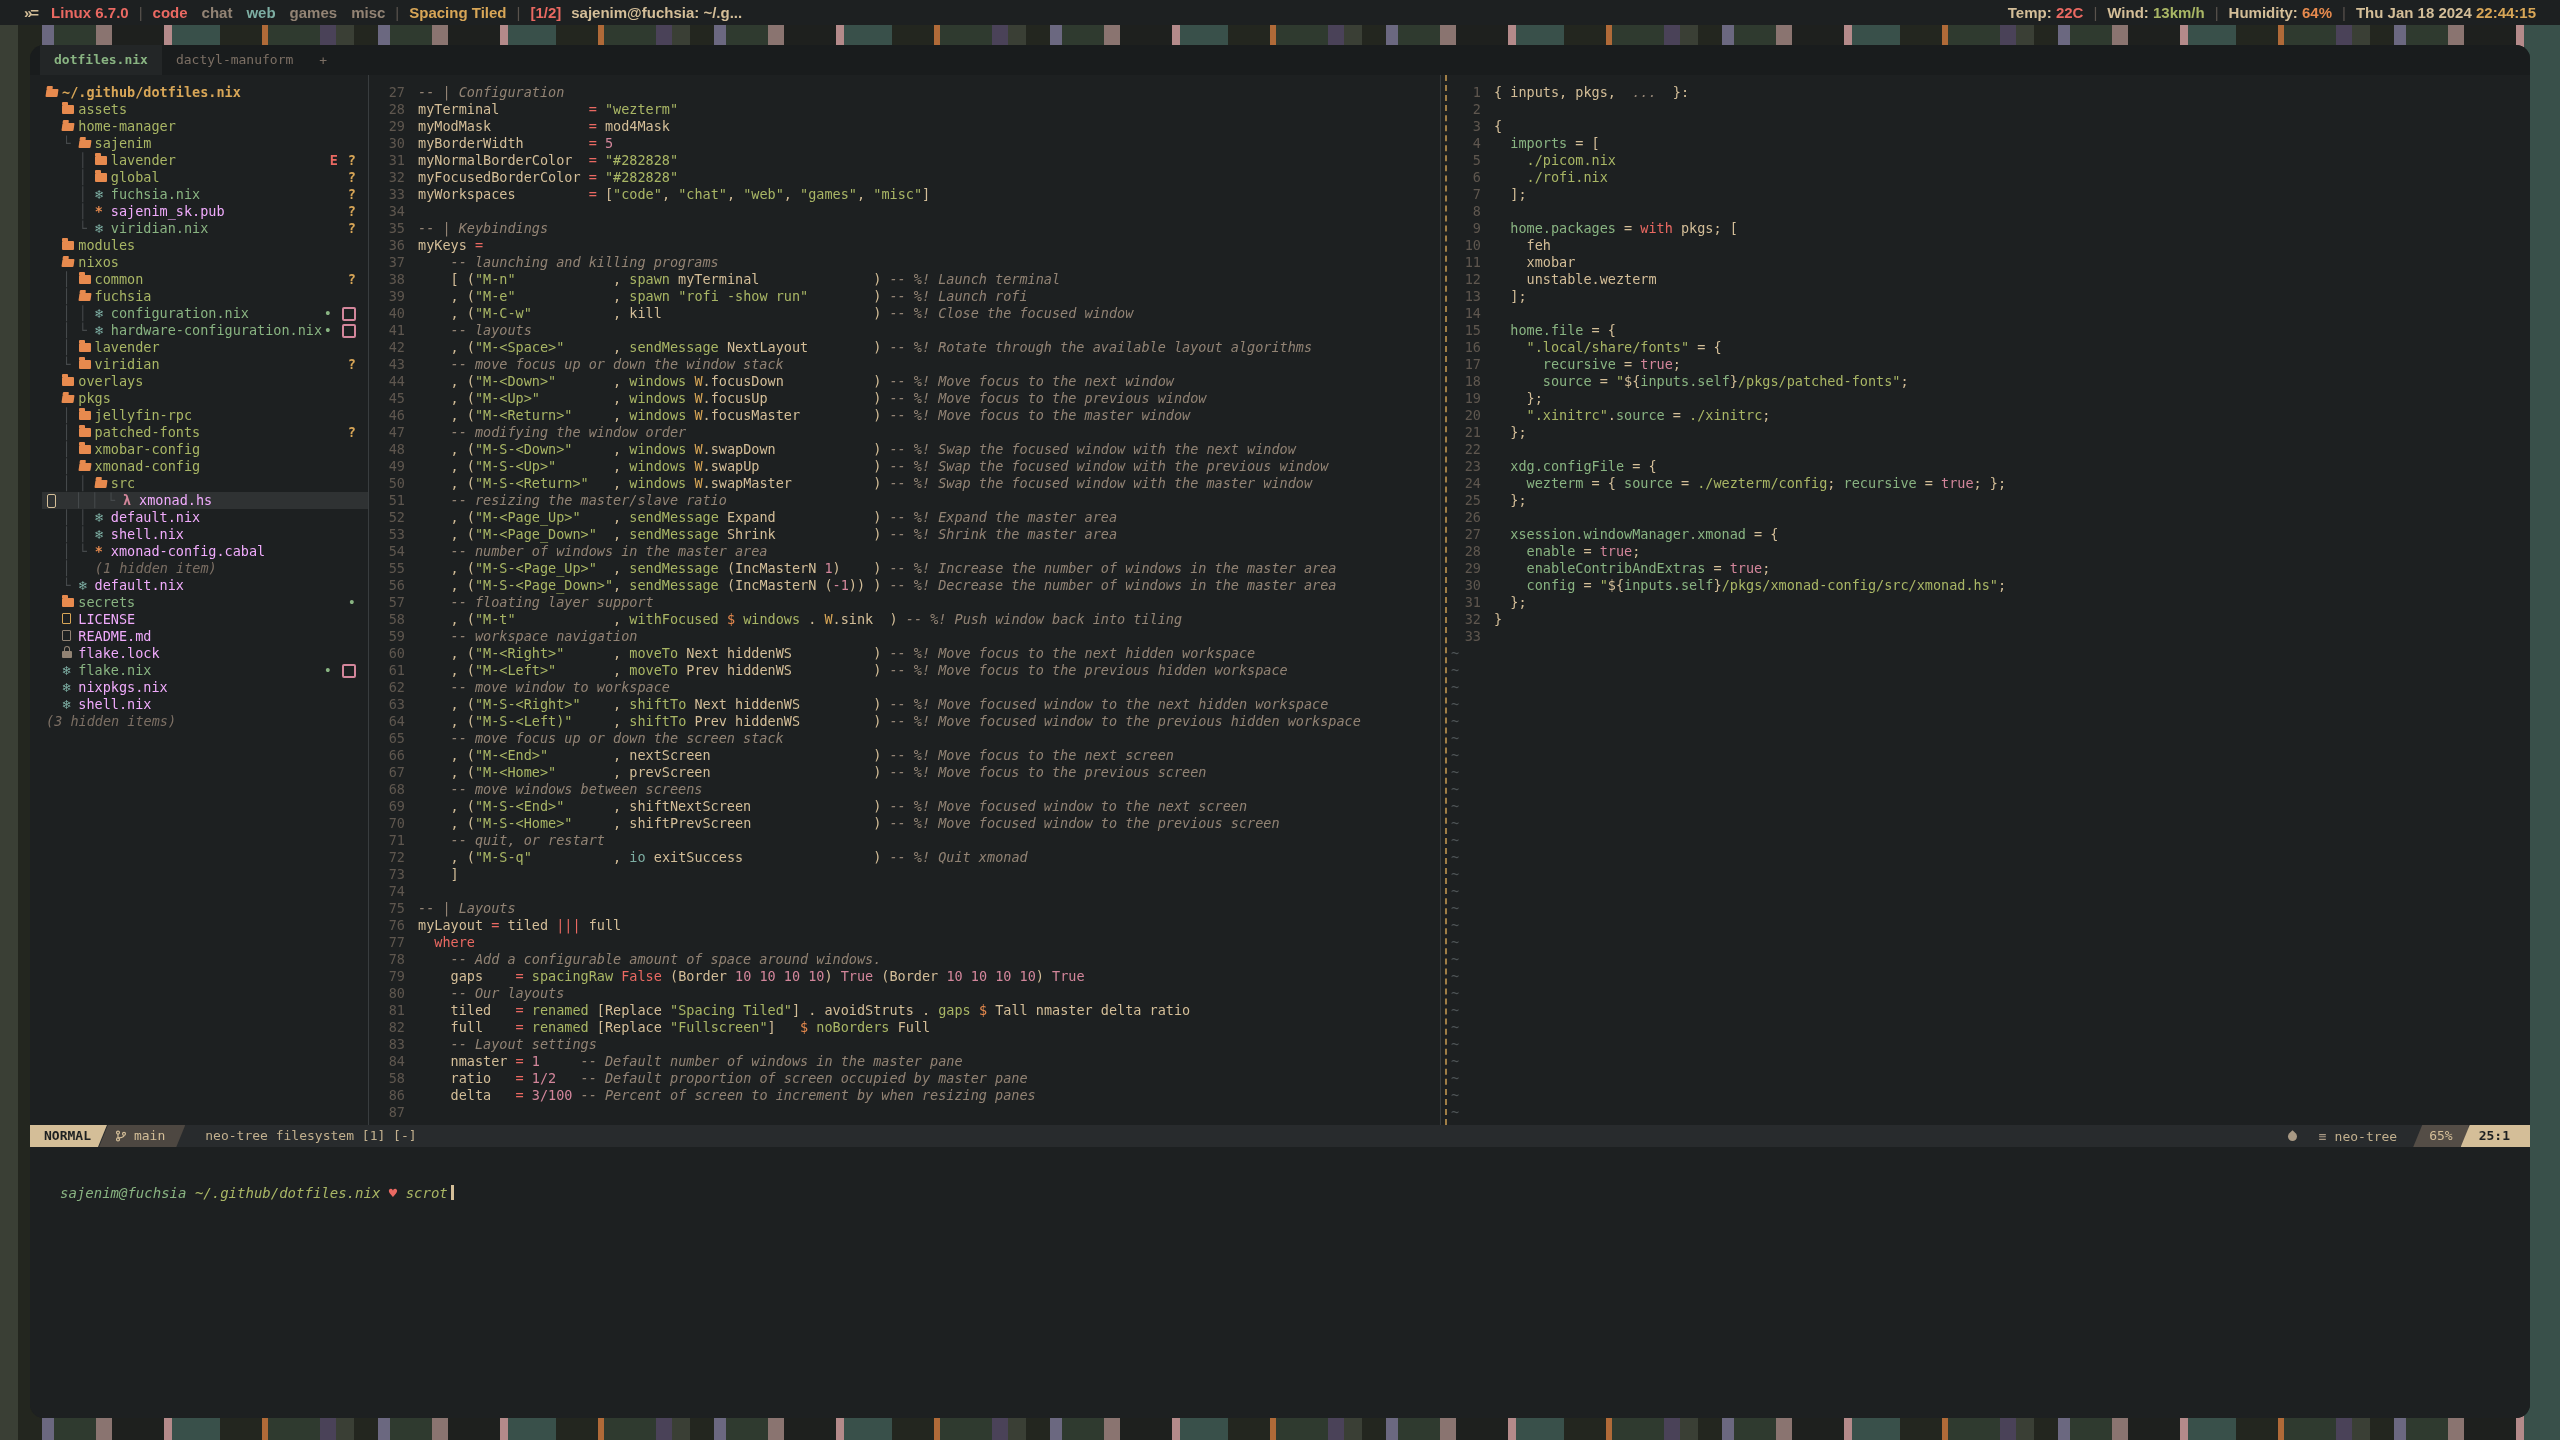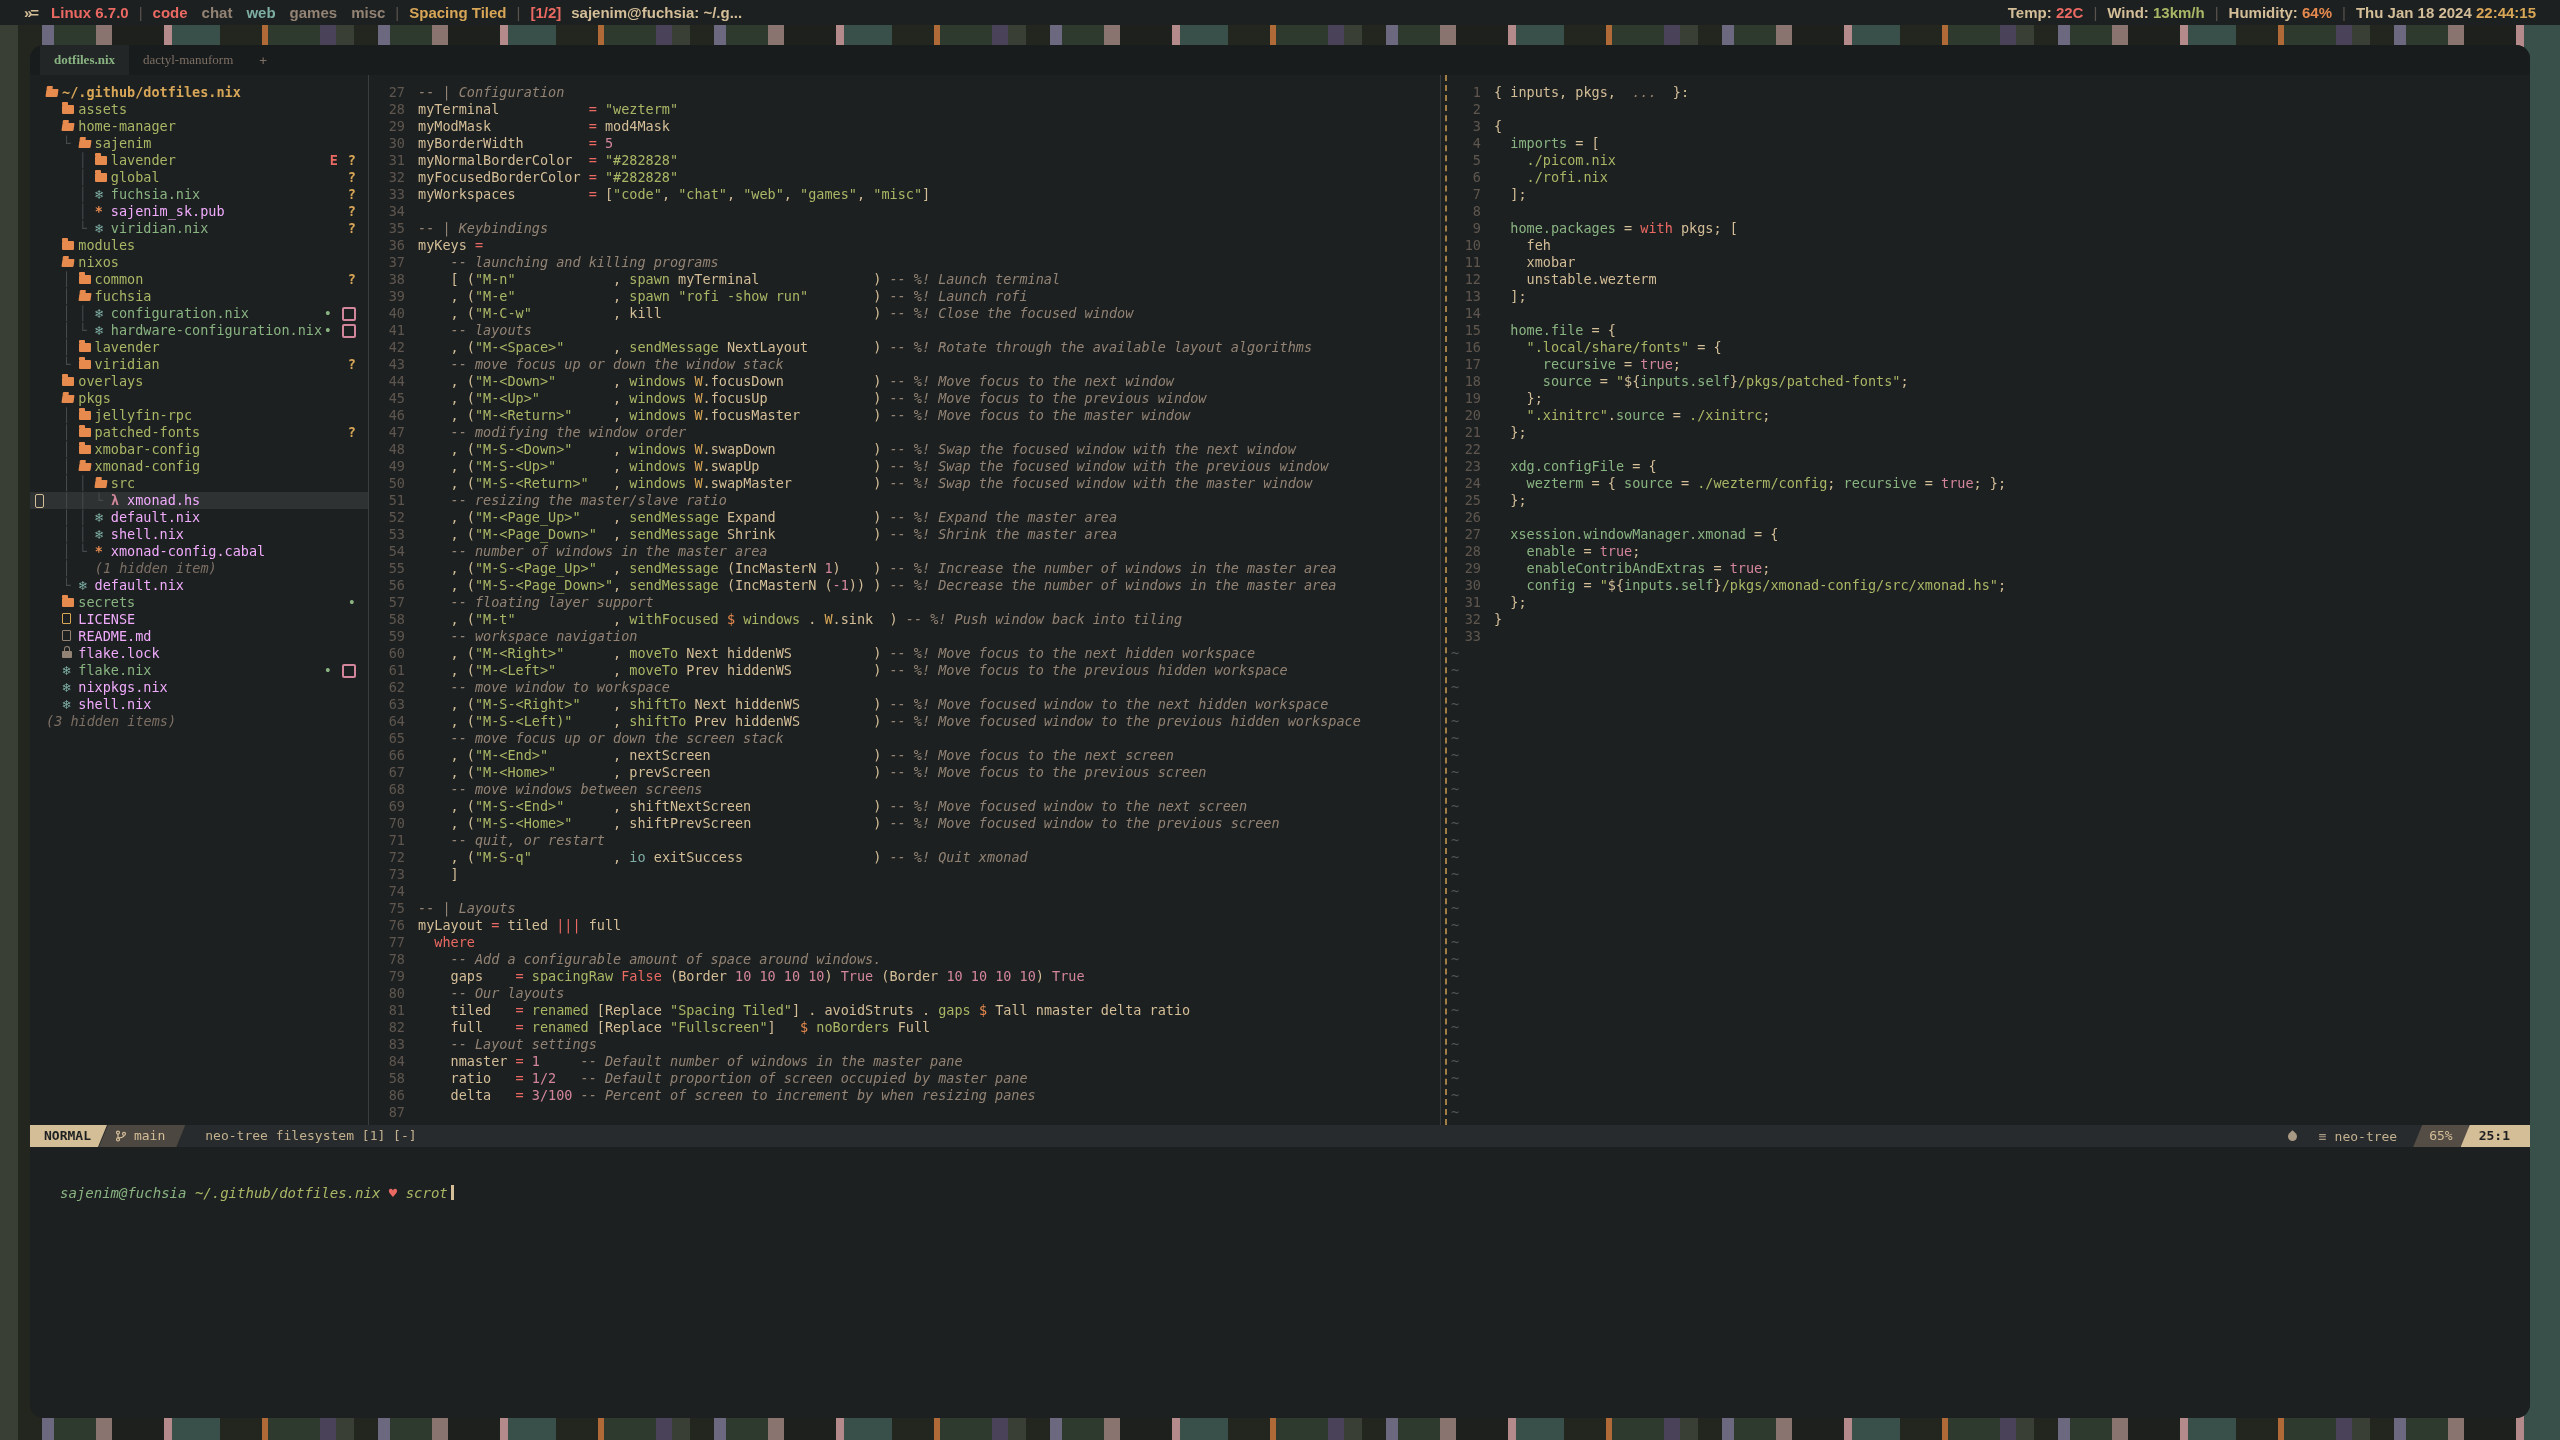--- a/index.html
+++ b/index.html
@@ -58,21 +58,21 @@
   .t-p{color:#d3869b}
   .t-a{color:#89b482}
   .t-b{color:#7daea3}
   .t-d{color:#4e5456}
   .t-guide{color:#45494b}
 
   
   .neotree{position:absolute;left:0;top:0;bottom:0;width:338px;padding-top:9px;box-sizing:border-box;}
   .trow{height:17px;line-height:17px;white-space:pre;font-family:"DejaVu Sans Mono",monospace;font-size:13.5px;
     position:relative;padding-left:16px;}
-  .trow.selected{background:#2f3233;}
+  .trow.selected{background:#2f3233;margin-left:12px;}
   .trow.selected::before{content:"";position:absolute;left:5px;top:2px;width:7px;height:12px;
     border:1px solid #d4be98;border-radius:2px;}
   .n-root{color:#d8a657;font-weight:bold}
   .n-green{color:#a9b665}
   .n-aqua{color:#89b482}
   .n-fg{color:#f0abfc}
   .n-hidden{color:#7c6f64;font-style:italic}
   .badges{position:absolute;right:12px;top:0;height:17px;display:flex;gap:10px;align-items:center;}
   .b-yellow{color:#d8a657;font-weight:bold}
   .b-red{color:#ea6962;font-weight:bold}
@@ -155,21 +155,21 @@
         <span class="tb-sep">|</span>
         <span><span class="c-fg">Humidity: </span><span class="c-orange">64%</span></span>
         <span class="tb-sep">|</span>
         <span><span class="c-fg">Thu Jan 18 2024 </span><span class="c-yellow">22:44:15</span></span>
       </div>
   </div>
 
   <div class="window">
 
     <div class="tabbar">
-      <span style="display:flex;font-family:Liberation Serif, serif;">
+      <span style="display:flex;">
           <span class="tab active">dotfiles.nix</span>
           <span class="tab inactive">dactyl-manuform</span>
         </span>
       <span class="tab-plus">+</span>
     </div>
 
     <div class="nvim">
       <div class="neotree">
           <div class="trow"><span class="t-guide"></span><span class="ticon"><span class="i-folder open"></span></span><span class="n-root">~/.github/dotfiles.nix</span></div>
           <div class="trow"><span class="t-guide">  </span><span class="ticon"><span class="i-folder"></span></span><span class="n-green">assets</span></div>

